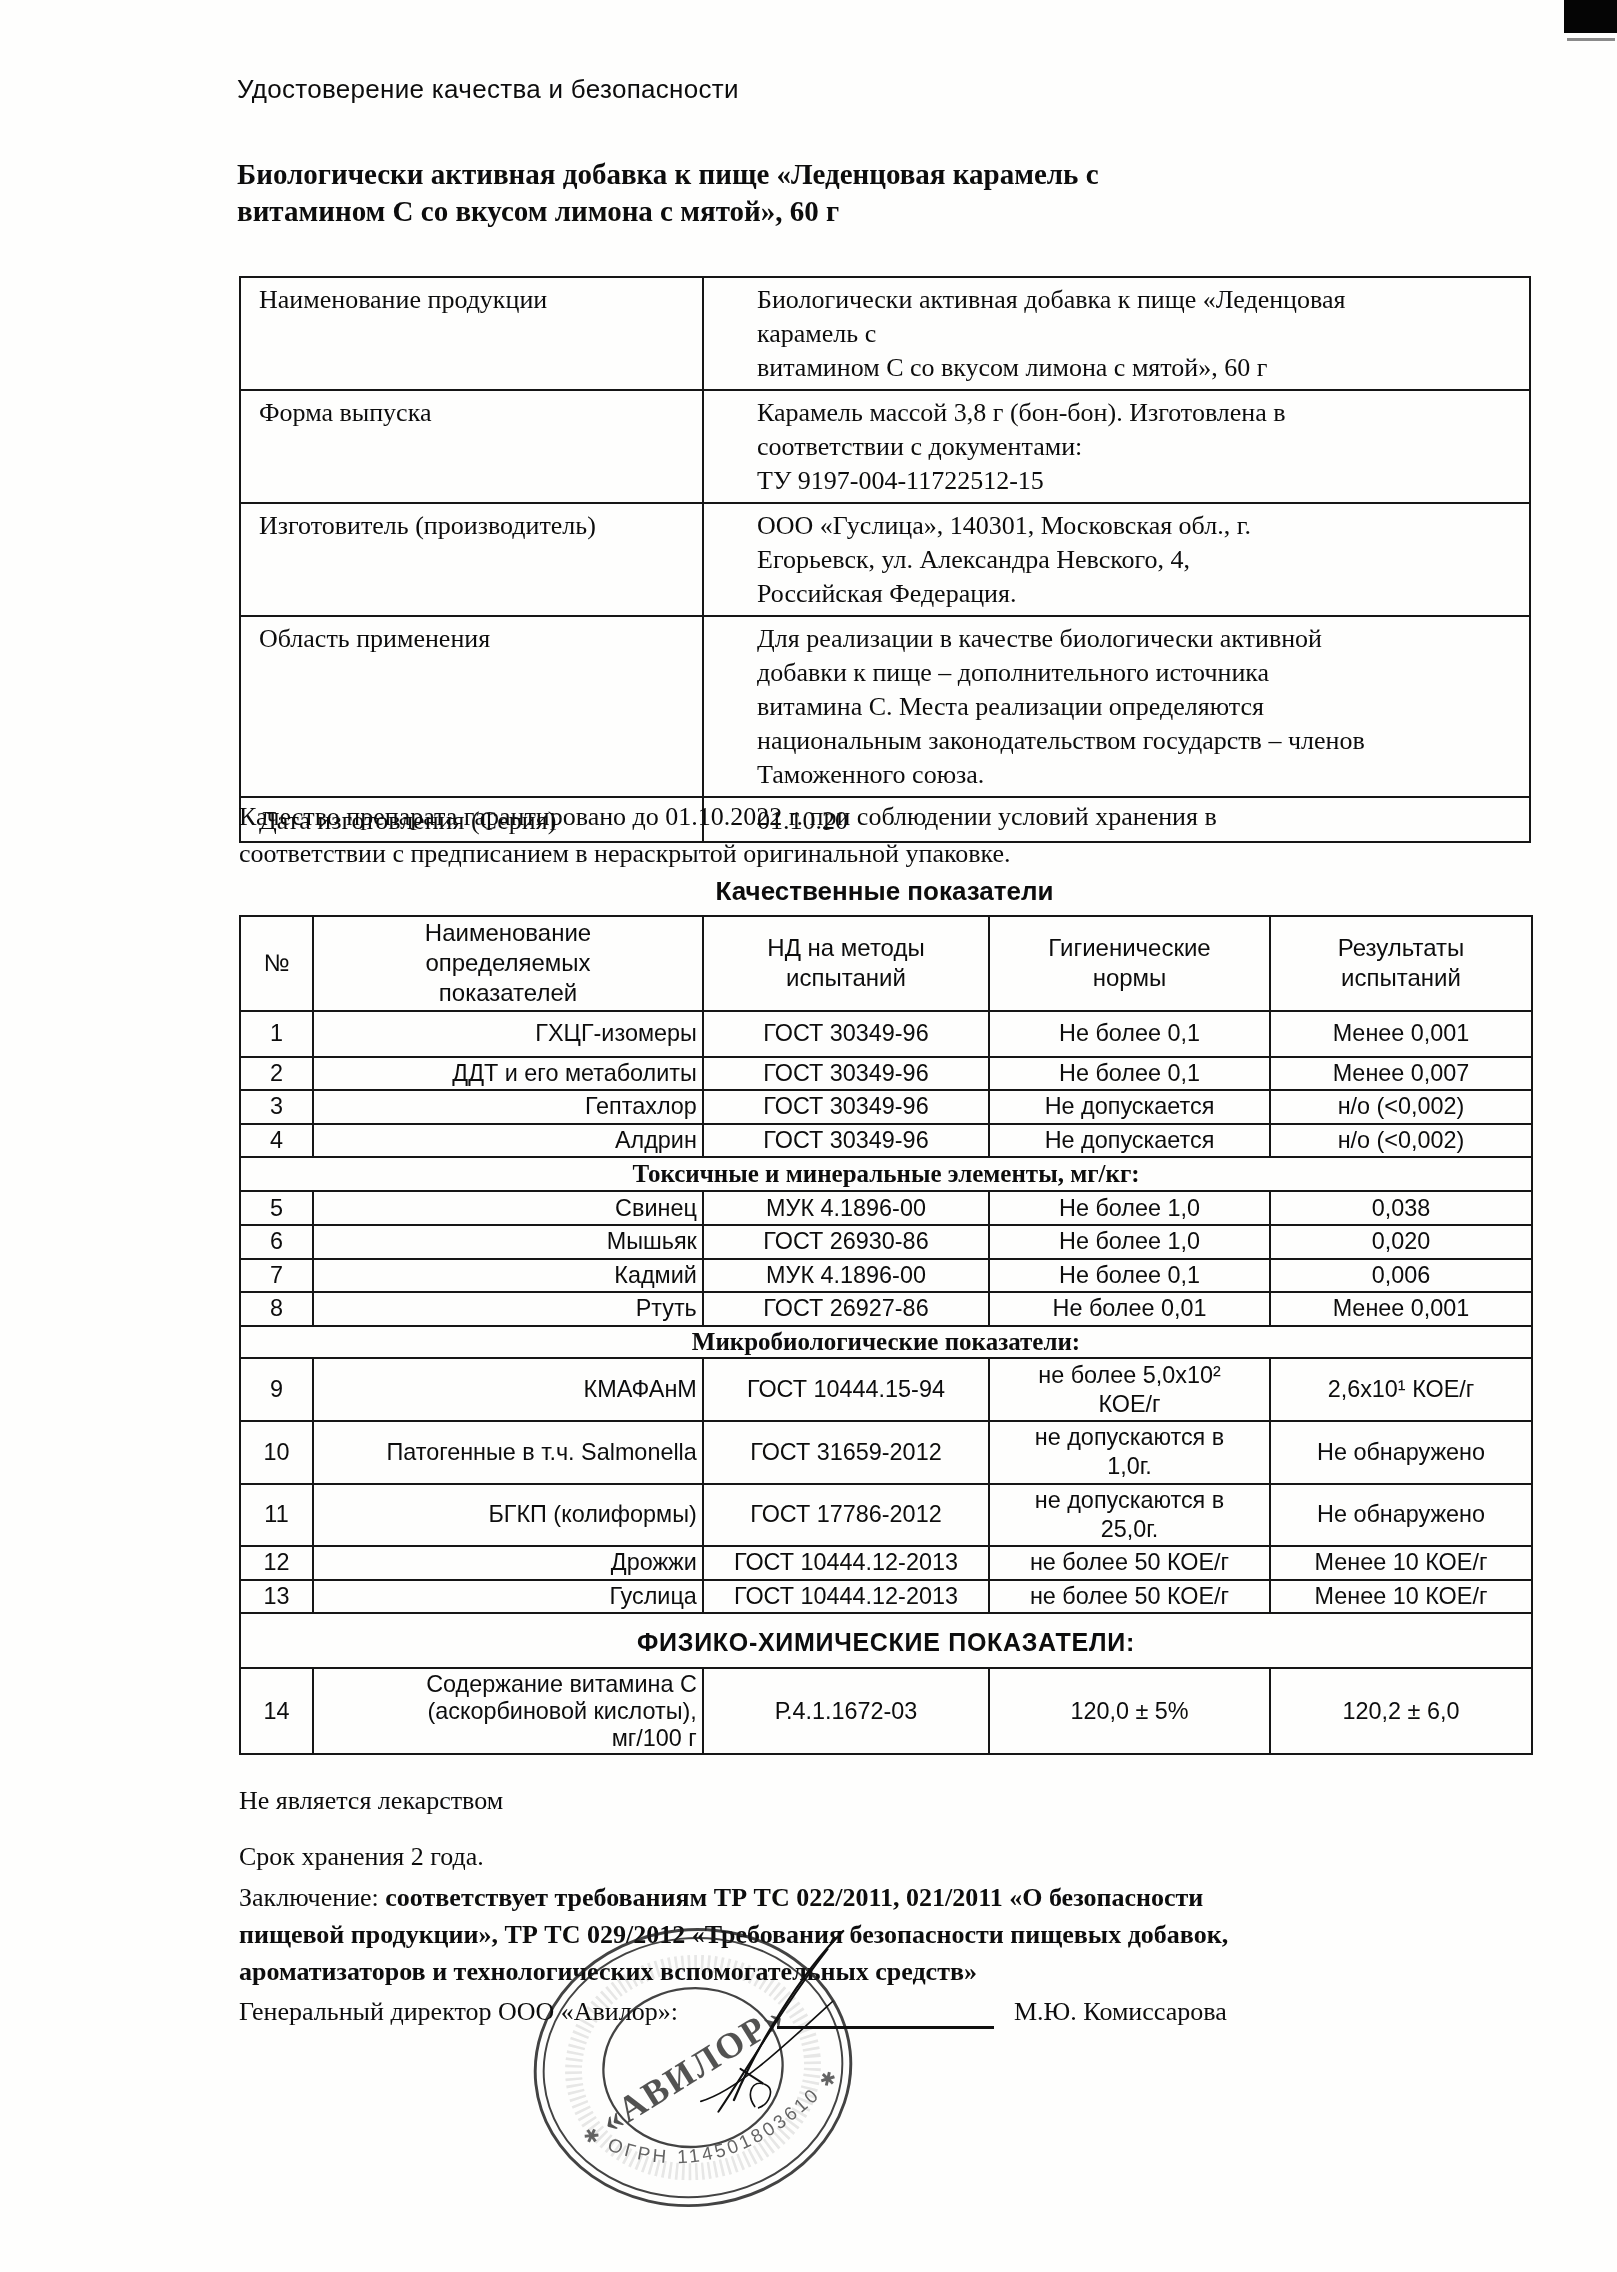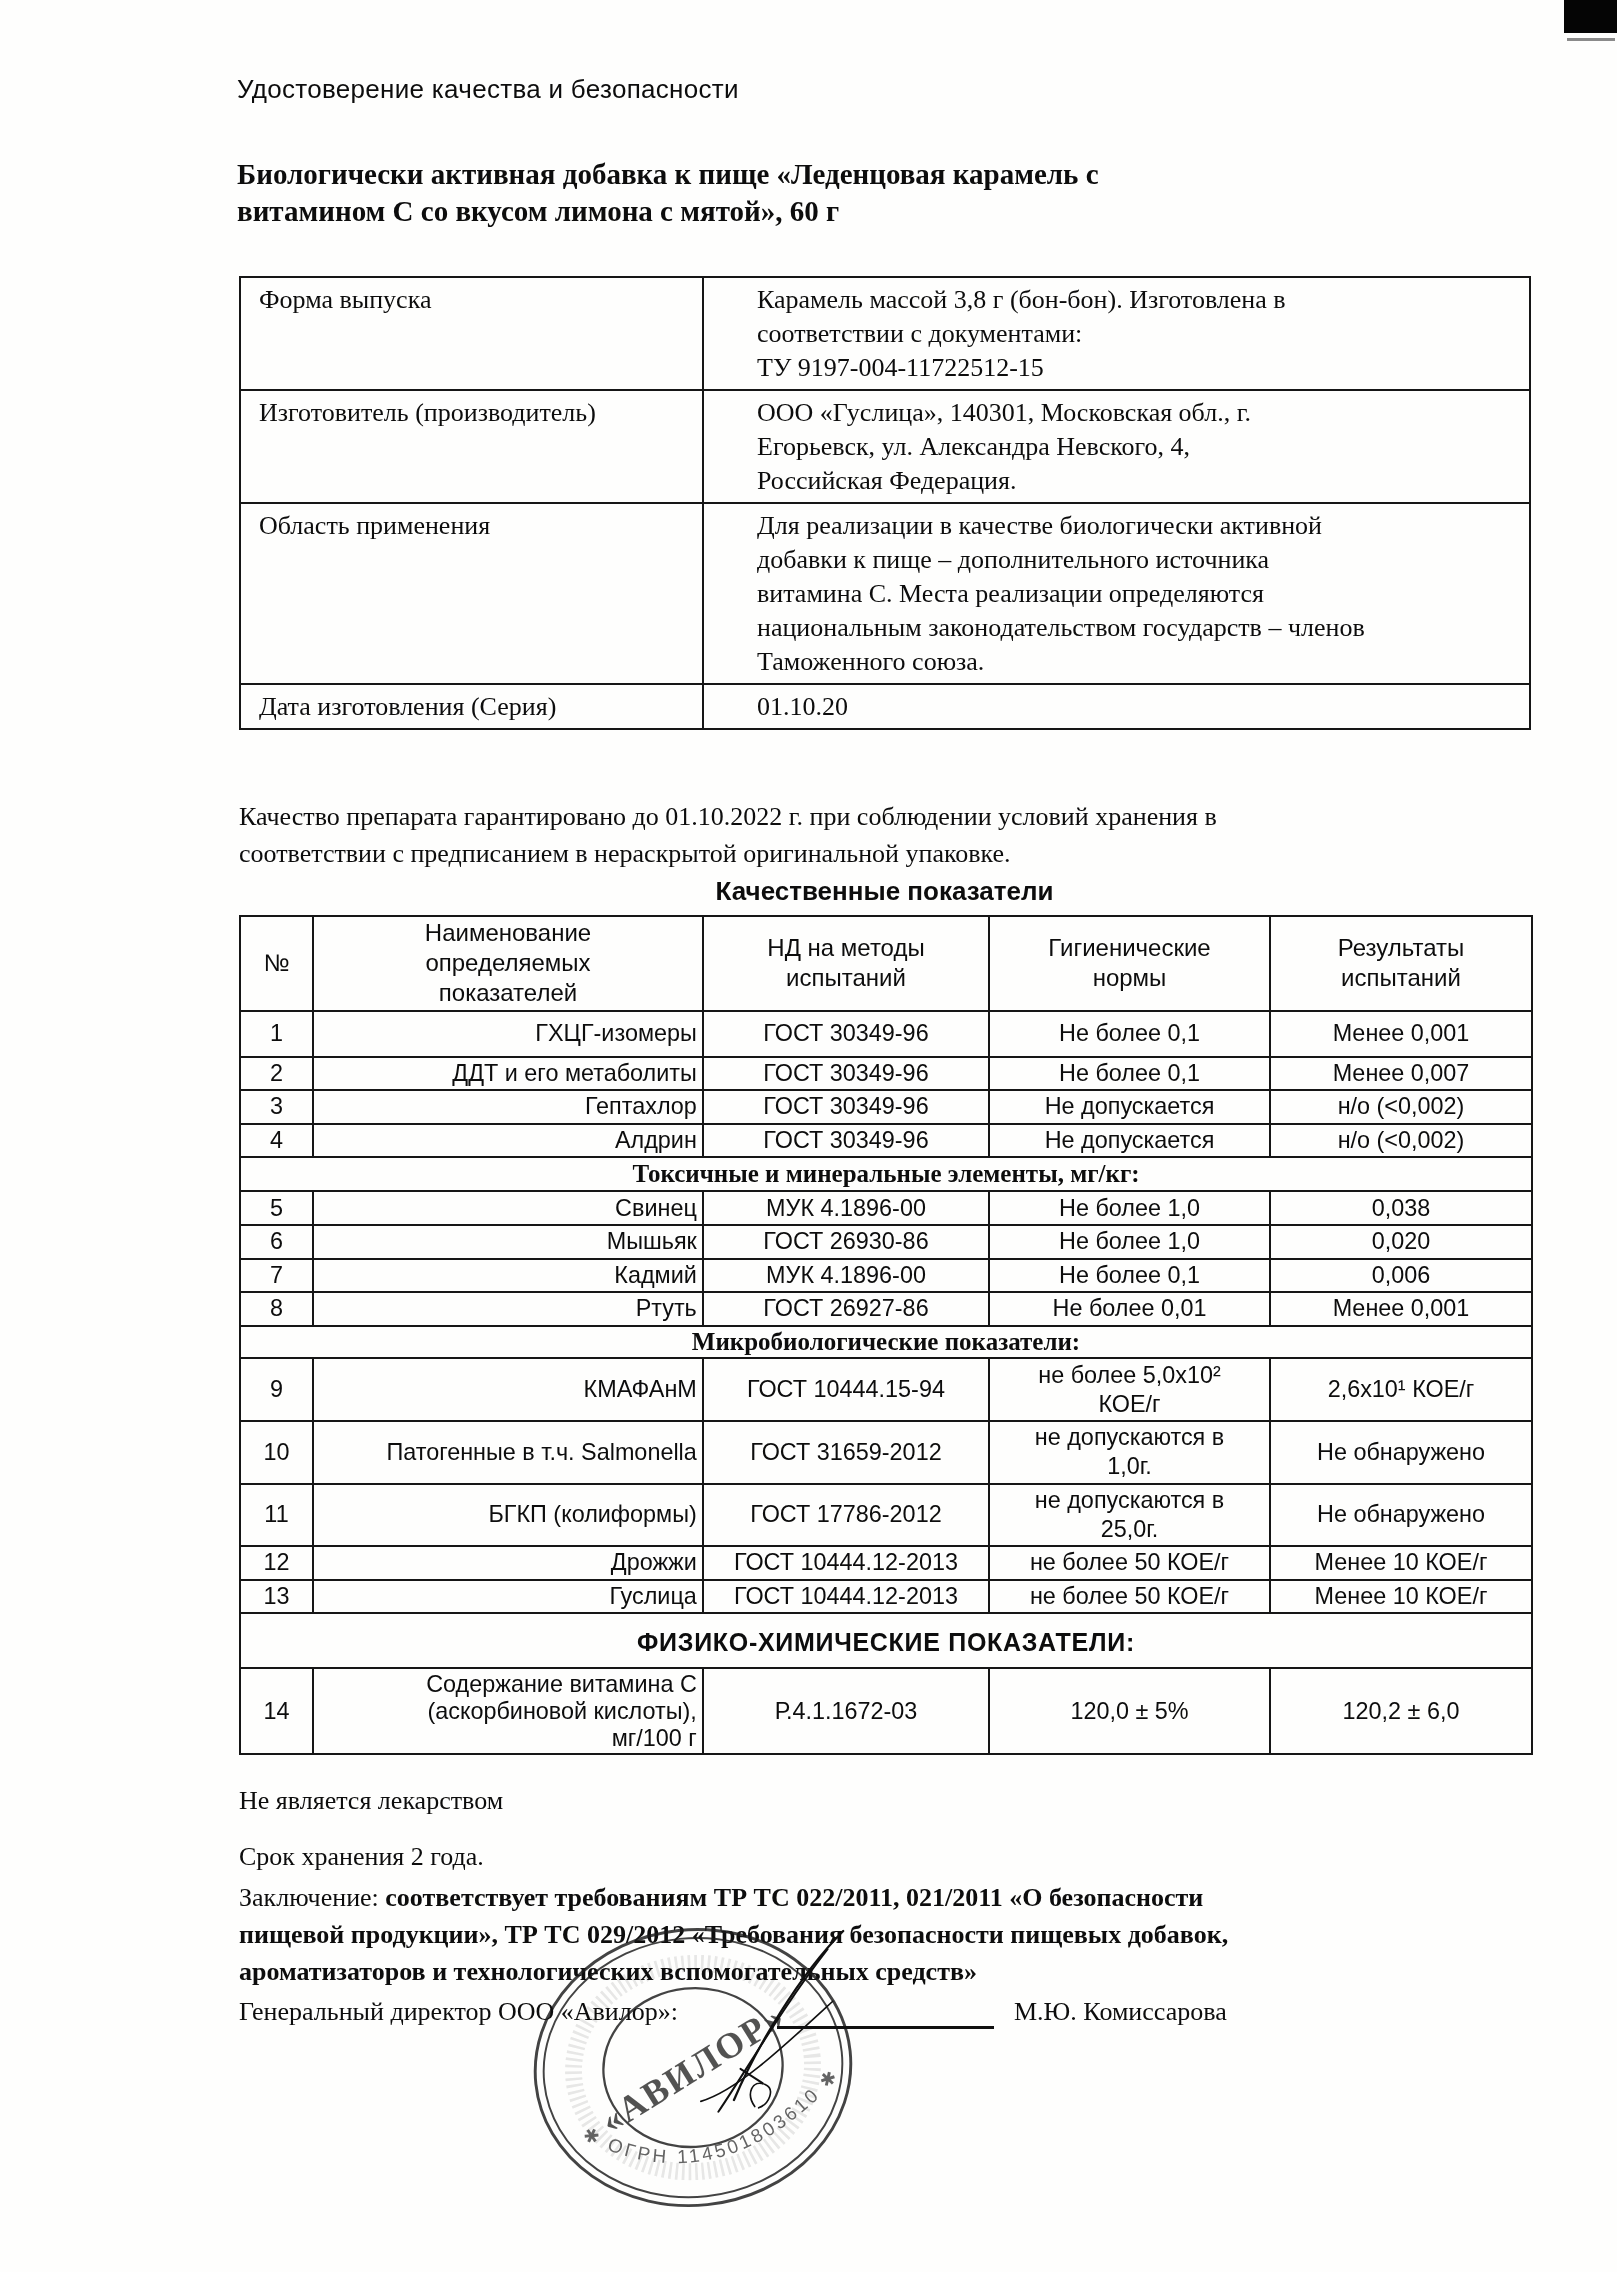--- a/index.html
+++ b/index.html
@@ -93,20 +93,26 @@
 <div class="abs doc-title">Удостоверение качества и безопасности</div>
 <div class="abs doc-subtitle">Биологически активная добавка к пище «Леденцовая карамель с
 витамином С со вкусом лимона с мятой», 60 г</div>
 
 <table class="abs ptable">
   <colgroup>
       <col style="width:463px">
       <col>
     </colgroup>
   <tbody>
+      <tr style="height:101px">
+    <td>Наименование продукции</td>
+    <td class="val">Биологически активная добавка к пище «Леденцовая
+карамель с
+витамином С со вкусом лимона с мятой», 60 г</td>
+  </tr>
   <tr style="height:96px">
     <td>Форма выпуска</td>
     <td class="val">Карамель массой 3,8 г (бон-бон). Изготовлена в
 соответствии с документами:
 ТУ 9197-004-11722512-15</td>
   </tr>
   <tr style="height:94px">
     <td>Изготовитель (производитель)</td>
     <td class="val">ООО «Гуслица», 140301, Московская обл., г.
 Егорьевск, ул. Александра Невского, 4,

